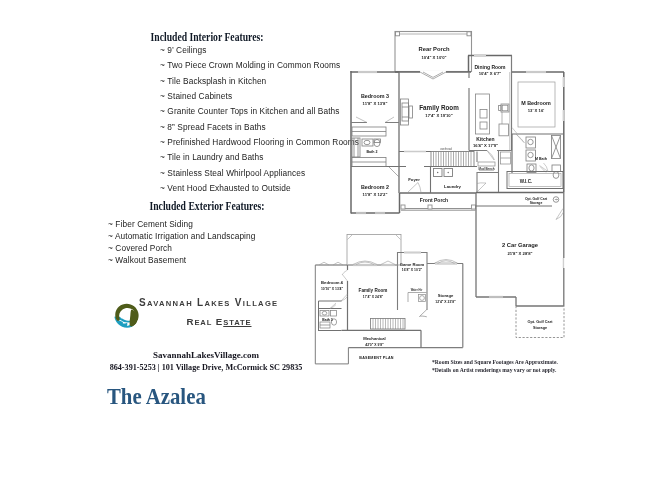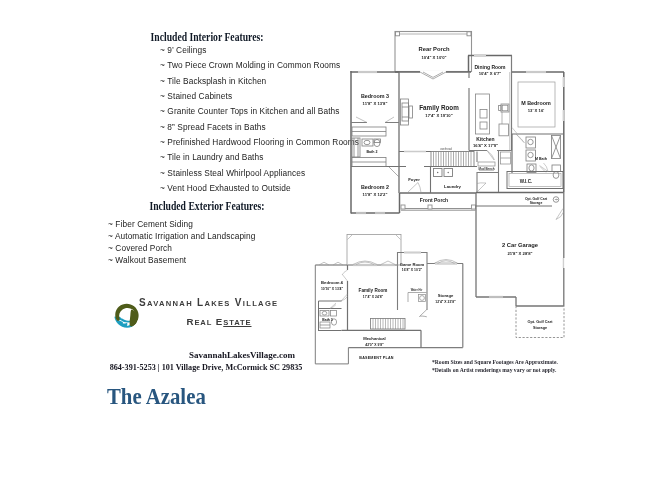--- a/index.html
+++ b/index.html
@@ -53,21 +53,21 @@
 
     <path d="M19,8.2 C22.4,9 24.8,11.8 25.4,15.2 C26.1,19.3 24.4,24.2 21,26.1 C18.7,27.3 17,26.3 16.8,23.6 C16.7,21.1 17.3,17.4 17.6,14.4 C17.9,11.6 17.8,9 19,8.2 Z" fill="#4f5c1a"></path>
 
     <path d="M7.4,16.8 C6.5,14.1 7.4,11.5 9.8,9.8 C12.3,8 15.5,7.9 17.8,9.3 C15.2,9.1 12.7,9.9 11,11.4 C9.3,13 8.6,15 9,17.3 C9.1,18.4 8,18.1 7.4,16.8 Z" fill="#ffffff"></path>
   </g>
 </svg>
 
 <div class="abs" style="left:139px;top:297px;width:160px;text-align:left;white-space:nowrap;font-size:10px;font-weight:bold;color:#3c3c3c;letter-spacing:1.3px;">S<span style="font-size:7.6px;">AVANNAH</span> L<span style="font-size:7.6px;">AKES</span> V<span style="font-size:7.6px;">ILLAGE</span></div>
 <div class="abs" style="left:139px;top:316px;width:160px;text-align:center;white-space:nowrap;font-size:9.7px;font-weight:bold;color:#3c3c3c;letter-spacing:0.9px;">R<span style="font-size:7.6px;text-align:center;">EAL</span> E<span style="font-size:7.6px;text-decoration:underline;">STATE</span></div>
 
-<div class="abs" style="left:0;top:349.5px;width:412px;text-align:center;font-family:'Liberation Serif',serif;font-weight:bold;font-size:9px;color:#15151f;padding-left:36px;">SavannahLakesVillage.com</div>
+<div class="abs" style="left:0;top:349.5px;width:412px;text-align:center;font-family:'Liberation Serif',serif;font-weight:bold;font-size:9px;color:#15151f;">SavannahLakesVillage.com</div>
 
 <div class="abs" style="left:0;top:362px;width:412px;text-align:center;font-family:'Liberation Serif',serif;font-weight:bold;font-size:9px;color:#15151f;transform:scaleX(0.905);">864-391-5253 | 101 Village Drive, McCormick SC 29835</div>
 
 <div class="abs" style="left:107px;top:383px;font-family:'Liberation Serif',serif;font-weight:bold;font-size:23.5px;color:#28567f;transform:scaleX(0.885);transform-origin:left top;">The Azalea</div>
 
 <div class="abs" style="left:432px;top:357.5px;font-family:'Liberation Serif',serif;font-weight:bold;font-size:7px;color:#2a2a33;transform:scaleX(0.8);transform-origin:left top;">*Room Sizes and Square Footages Are Approximate.</div>
 <div class="abs" style="left:432px;top:365.5px;font-family:'Liberation Serif',serif;font-weight:bold;font-size:7px;color:#2a2a33;transform:scaleX(0.8);transform-origin:left top;">*Details on Artist renderings may vary or not apply.</div>
 
 <svg class="abs" style="left:0;top:0;" width="667" height="500" viewBox="0 0 667 500" fill="none" stroke-linecap="butt">
 <g stroke="#7d7d7d" stroke-width="1">

